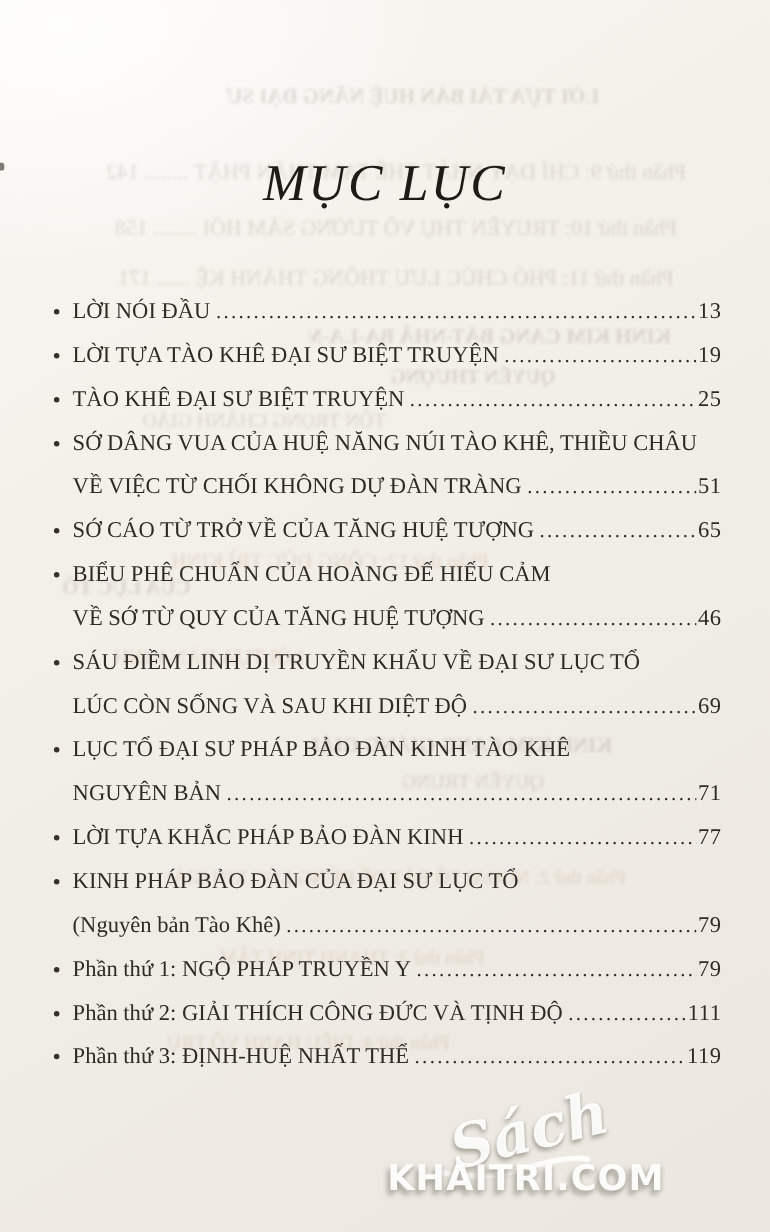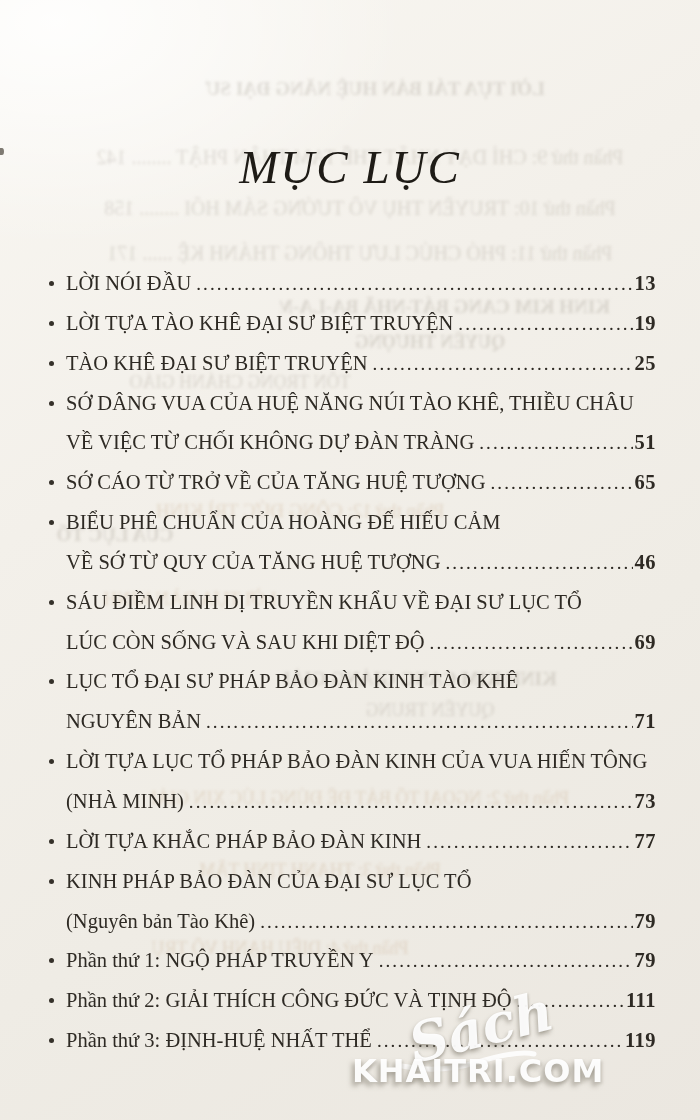--- a/index.html
+++ b/index.html
@@ -55,21 +55,21 @@
   .line .t{flex:0 0 auto;}
   .line .leader{
     flex:1 1 auto;overflow:hidden;white-space:nowrap;
     margin:0 2px 0 5px;
     letter-spacing:2.1px;font-size:19px;
     color:#2e2a24;
   }
   .leader::after{
     content:"..................................................................................................................................................................................................................";
   }
-  .line .pg{flex:0 0 auto;letter-spacing:.5px;font-weight:bold;}
+  .line .pg{flex:0 0 auto;letter-spacing:.5px;}
   
   .watermark{position:absolute;left:0;top:0;width:700px;height:1120px;pointer-events:none;}
   .wm-script{
     position:absolute;left:408px;top:995px;
     font-family:"DejaVu Serif","Liberation Serif",serif;
     font-style:italic;font-weight:bold;
     font-size:54px;color:rgba(255,255,255,0.93);
     transform:rotate(-14deg);
     text-shadow:-2px 3px 4px rgba(130,124,112,0.55), 1px 1px 2px rgba(150,144,132,0.35);
   }
@@ -188,32 +188,20 @@
   </div>
         <div class="line">
     <span class="t">NGUYÊN BẢN</span>
     <span class="leader"></span>
     <span class="pg">71</span>
   </div>
       </div>
       <div class="entry">
     <span class="bullet"></span>
   <div class="line">
-    <span class="t">LỜI TỰA LỤC TỔ PHÁP BẢO ĐÀN KINH CỦA VUA HIẾN TÔNG</span>
-
-  </div>
-        <div class="line">
-    <span class="t">(NHÀ MINH)</span>
-    <span class="leader"></span>
-    <span class="pg">73</span>
-  </div>
-      </div>
-      <div class="entry">
-    <span class="bullet"></span>
-  <div class="line">
     <span class="t">LỜI TỰA KHẮC PHÁP BẢO ĐÀN KINH</span>
     <span class="leader"></span>
     <span class="pg">77</span>
   </div>
       </div>
       <div class="entry">
     <span class="bullet"></span>
   <div class="line">
     <span class="t">KINH PHÁP BẢO ĐÀN CỦA ĐẠI SƯ LỤC TỔ</span>
 

